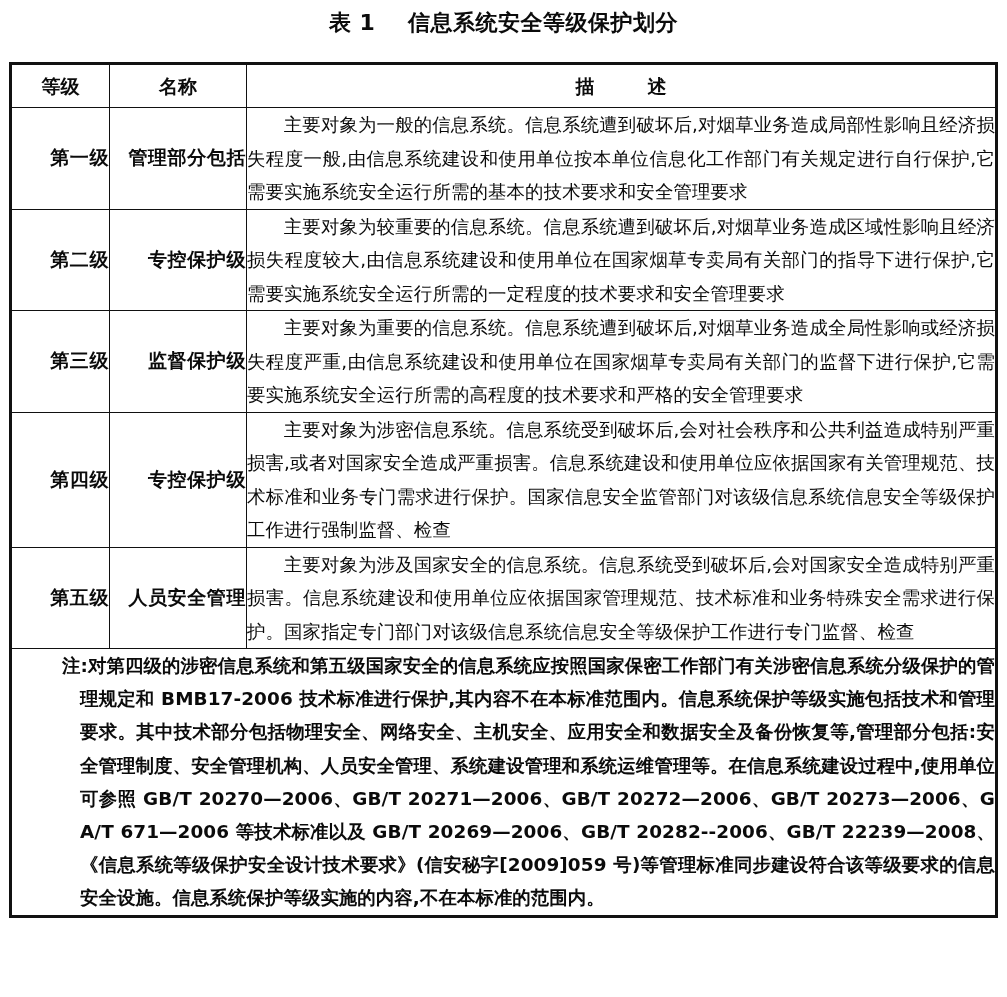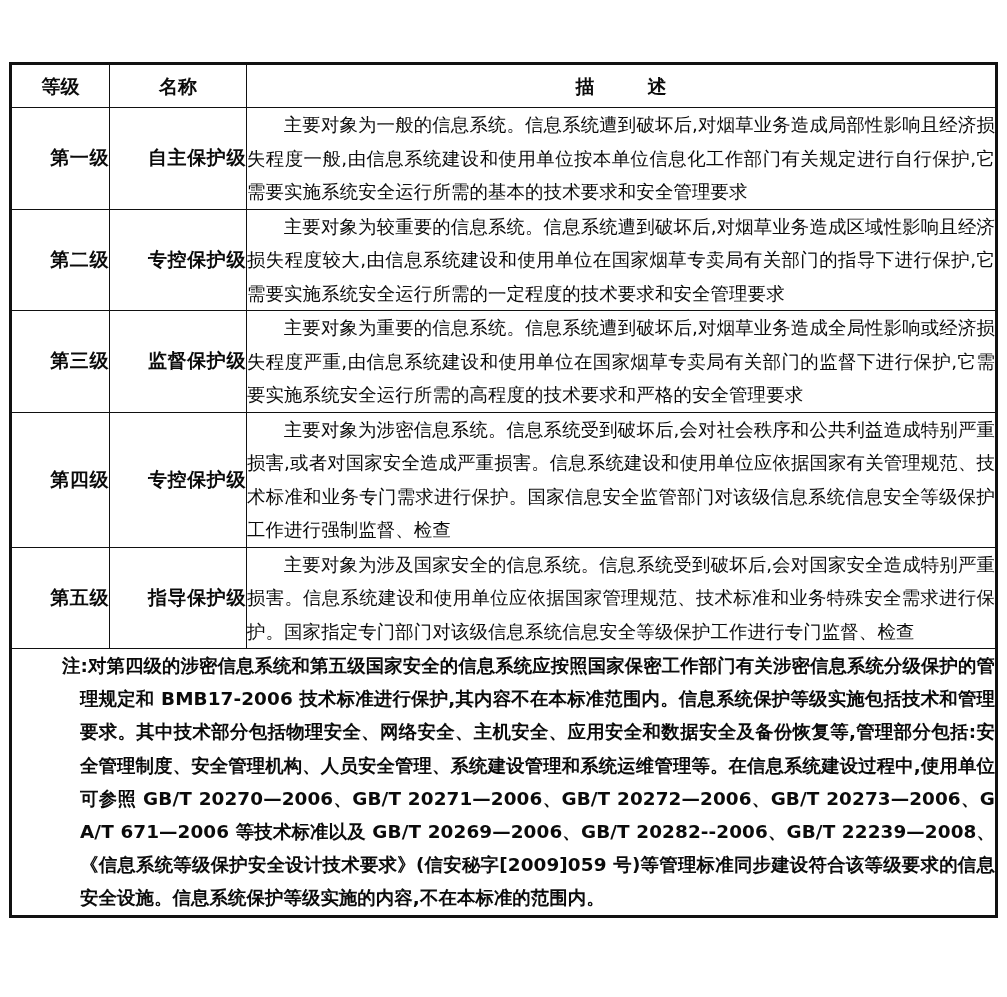--- a/index.html
+++ b/index.html
@@ -124,40 +124,41 @@
   }
   .note-label {
     font-weight: 700;
   }
 </style>
 </head>
 <body>
 
 <div class="page">
 
+  <div class="table-title">表 1    信息系统安全等级保护划分</div>
 
   <div class="table-wrap">
     <table class="grade-table">
       <colgroup>
         <col class="c-level">
         <col class="c-name">
         <col class="c-desc">
       </colgroup>
       <thead>
         <tr>
           <th class="hdr-cell">等级</th>
           <th class="hdr-cell">名称</th>
           <th class="hdr-desc">描        述</th>
         </tr>
       </thead>
       <tbody>
 
         <tr>
           <td class="level-cell">第一级</td>
-          <td class="name-cell">自主保护级</td>
+          <td class="name-cell">管理部分包括</td>
           <td class="desc-cell">主要对象为一般的信息系统。信息系统遭到破坏后,对烟草业务造成局部性影响且经济损失程度一般,由信息系统建设和使用单位按本单位信息化工作部门有关规定进行自行保护,它需要实施系统安全运行所需的基本的技术要求和安全管理要求</td>
         </tr>
 
         <tr>
           <td class="level-cell">第二级</td>
           <td class="name-cell">专控保护级</td>
           <td class="desc-cell">主要对象为较重要的信息系统。信息系统遭到破坏后,对烟草业务造成区域性影响且经济损失程度较大,由信息系统建设和使用单位在国家烟草专卖局有关部门的指导下进行保护,它需要实施系统安全运行所需的一定程度的技术要求和安全管理要求</td>
         </tr>
 
         <tr>
@@ -167,21 +168,21 @@
         </tr>
 
         <tr>
           <td class="level-cell">第四级</td>
           <td class="name-cell">专控保护级</td>
           <td class="desc-cell">主要对象为涉密信息系统。信息系统受到破坏后,会对社会秩序和公共利益造成特别严重损害,或者对国家安全造成严重损害。信息系统建设和使用单位应依据国家有关管理规范、技术标准和业务专门需求进行保护。国家信息安全监管部门对该级信息系统信息安全等级保护工作进行强制监督、检查</td>
         </tr>
 
         <tr>
           <td class="level-cell">第五级</td>
-          <td class="name-cell">指导保护级</td>
+          <td class="name-cell">人员安全管理</td>
           <td class="desc-cell">主要对象为涉及国家安全的信息系统。信息系统受到破坏后,会对国家安全造成特别严重损害。信息系统建设和使用单位应依据国家管理规范、技术标准和业务特殊安全需求进行保护。国家指定专门部门对该级信息系统信息安全等级保护工作进行专门监督、检查</td>
         </tr>
 
         <tr>
           <td class="note-cell" colspan="3">
             <div class="note-body"><span class="note-label">注:</span><span>对第四级的涉密信息系统和第五级国家安全的信息系统应按照国家保密工作部门有关涉密信息系统分级保护的管理规定和 BMB17-2006 技术标准进行保护,其内容不在本标准范围内。信息系统保护等级实施包括技术和管理要求。其中技术部分包括物理安全、网络安全、主机安全、应用安全和数据安全及备份恢复等,管理部分包括:安全管理制度、安全管理机构、人员安全管理、系统建设管理和系统运维管理等。在信息系统建设过程中,使用单位可参照 GB/T 20270—2006、GB/T 20271—2006、GB/T 20272—2006、GB/T 20273—2006、GA/T 671—2006 等技术标准以及 GB/T 20269—2006、GB/T 20282--2006、GB/T 22239—2008、《信息系统等级保护安全设计技术要求》(信安秘字[2009]059 号)等管理标准同步建设符合该等级要求的信息安全设施。信息系统保护等级实施的内容,不在本标准的范围内。</span></div>
           </td>
         </tr>
 
       </tbody>

